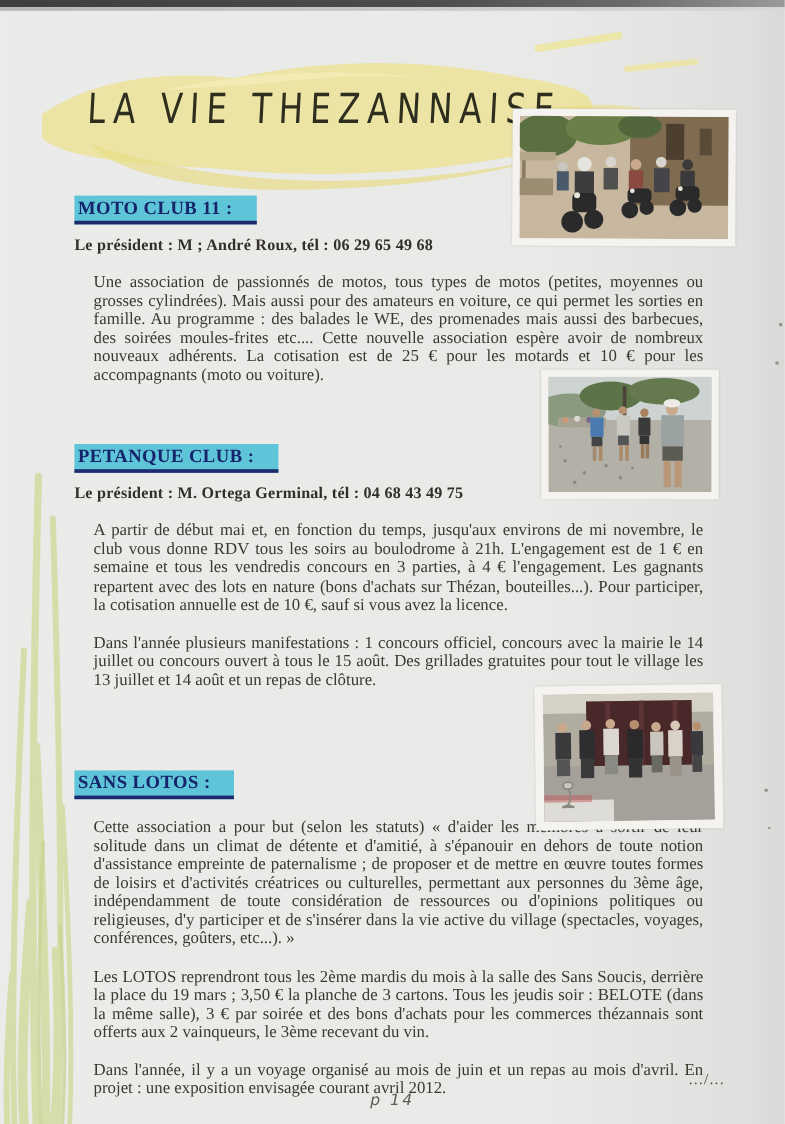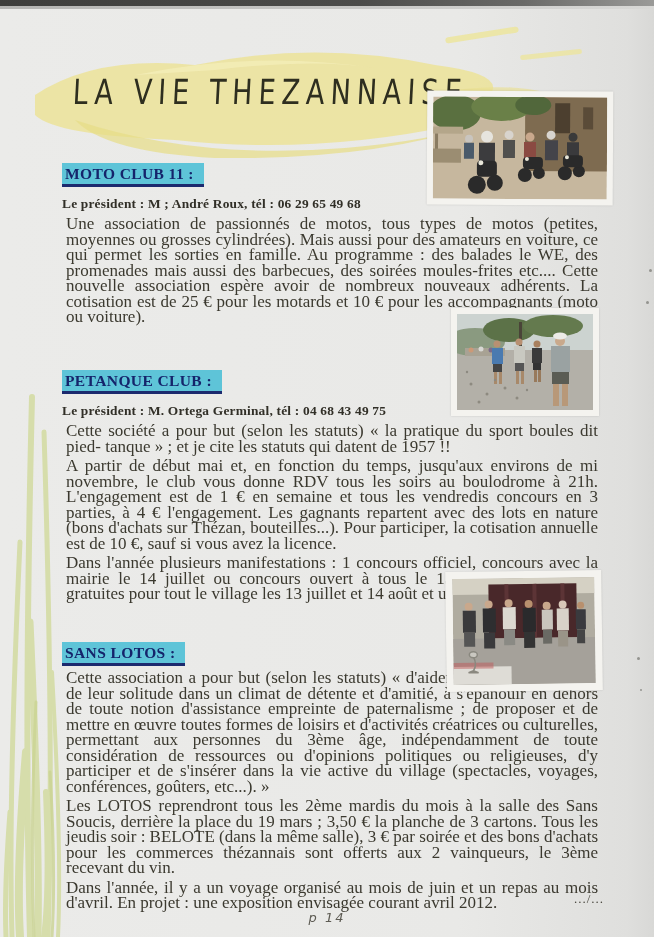--- a/index.html
+++ b/index.html
@@ -25,24 +25,24 @@
   }
 
   
   .section{position:absolute;left:62px;width:540px;}
   #sec-moto{top:163px;}
   #sec-petanque{top:370px;}
   #sec-sans{top:642px;}
   .sec-heading{
     display:inline-block;background:#5ec4d8;color:#15246b;
     font-weight:bold;font-size:15.5px;letter-spacing:.4px;
-    padding:2px 10px 1px 3px;border-bottom:3px solid #1c2a6e;
+    padding:2px 20px 1px 3px;border-bottom:3px solid #1c2a6e;
   }
   .president{font-weight:bold;font-size:13.4px;color:#312f27;margin:9px 0 4px 0;letter-spacing:.2px;}
-  .para{font-size:17px;line-height:15.5px;text-align:justify;color:#3b392f;margin:4px;}
+  .para{font-size:14px;line-height:15.5px;text-align:justify;color:#3b392f;margin:16px;}
 
   
   .photo{position:absolute;background:#f4f3ef;box-shadow:0 0 2px rgba(0,0,0,.15);}
   .photo svg{display:block;}
   #photo-moto{left:427px;top:91px;padding:6px;transform:rotate(.3deg);}
   #photo-petanque{left:451px;top:308px;padding:6px;}
   #photo-sans{left:446px;top:571px;padding:7px;transform:rotate(-.8deg);}
 
   .continuation{position:absolute;right:50px;top:891px;font-size:13px;color:#4a483f;letter-spacing:1px;}
   .page-number{position:absolute;left:0;top:910px;width:654px;text-align:center;
@@ -92,21 +92,20 @@
 
 <div class="section" id="sec-moto">
   <div class="sec-heading">MOTO CLUB 11 :</div>
   <p class="president">Le président : M ; André Roux, tél : 06 29 65 49 68</p>
   <p class="para">Une association de passionnés de motos, tous types de motos (petites, moyennes ou grosses cylindrées). Mais aussi pour des amateurs en voiture, ce qui permet les sorties en famille. Au programme : des balades le WE, des promenades mais aussi des barbecues, des soirées moules-frites etc.... Cette nouvelle association espère avoir de nombreux nouveaux adhérents. La cotisation est de 25 € pour les motards et 10 € pour les accompagnants (moto ou voiture).</p>
 </div>
 
 <div class="section" id="sec-petanque">
   <div class="sec-heading">PETANQUE CLUB :</div>
   <p class="president">Le président : M. Ortega Germinal, tél : 04 68 43 49 75</p>
-  <p class="para">Cette société a pour but (selon les statuts) « la pratique du sport boules dit pied- tanque » ; et je cite les statuts qui datent de 1957 !!</p>
   <p class="para">A partir de début mai et, en fonction du temps, jusqu'aux environs de mi novembre, le club vous donne RDV tous les soirs au boulodrome à 21h. L'engagement est de 1 € en semaine et tous les vendredis concours en 3 parties, à 4 € l'engagement. Les gagnants repartent avec des lots en nature (bons d'achats sur Thézan, bouteilles...). Pour participer, la cotisation annuelle est de 10 €, sauf si vous avez la licence.</p>
   <p class="para">Dans l'année plusieurs manifestations : 1 concours officiel, concours avec la mairie le 14 juillet ou concours ouvert à tous le 15 août. Des grillades gratuites pour tout le village les 13 juillet et 14 août et un repas de clôture.</p>
 </div>
 
 <div class="section" id="sec-sans">
   <div class="sec-heading">SANS LOTOS :</div>
   <p class="para">Cette association a pour but (selon les statuts) « d'aider les membres à sortir de leur solitude dans un climat de détente et d'amitié, à s'épanouir en dehors de toute notion d'assistance empreinte de paternalisme ; de proposer et de mettre en œuvre toutes formes de loisirs et d'activités créatrices ou culturelles, permettant aux personnes du 3ème âge, indépendamment de toute considération de ressources ou d'opinions politiques ou religieuses, d'y participer et de s'insérer dans la vie active du village (spectacles, voyages, conférences, goûters, etc...). »</p>
   <p class="para">Les LOTOS reprendront tous les 2ème mardis du mois à la salle des Sans Soucis, derrière la place du 19 mars ; 3,50 € la planche de 3 cartons. Tous les jeudis soir : BELOTE (dans la même salle), 3 € par soirée et des bons d'achats pour les commerces thézannais sont offerts aux 2 vainqueurs, le 3ème recevant du vin.</p>
   <p class="para">Dans l'année, il y a un voyage organisé au mois de juin et un repas au mois d'avril. En projet : une exposition envisagée courant avril 2012.</p>
 </div>

